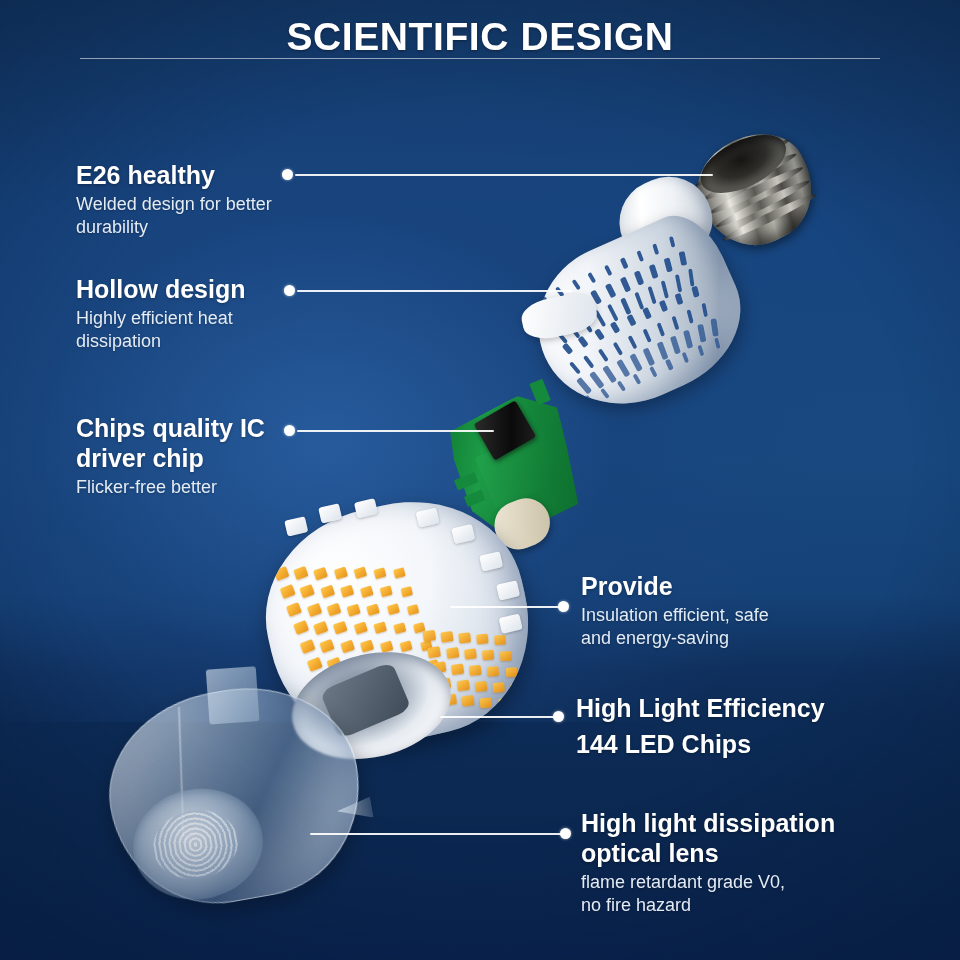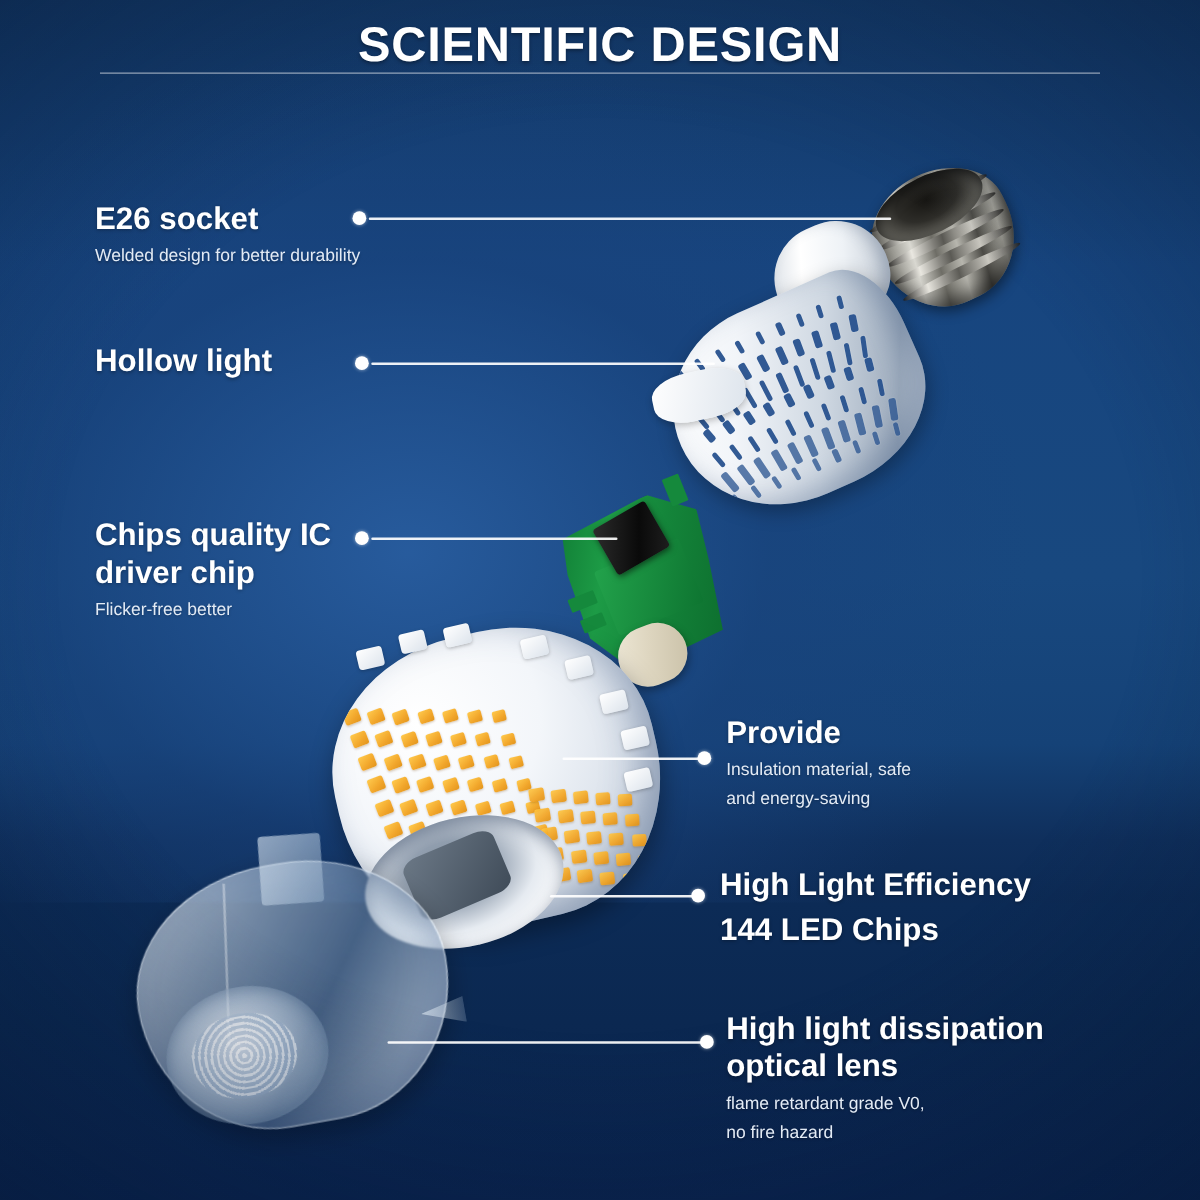--- a/index.html
+++ b/index.html
@@ -41,21 +41,21 @@
     font-size:19px;color:#f2f6fb;letter-spacing:0.1px;
   }
 
   
   .callout{position:absolute;}
   .c-head{
     color:#ffffff;font-size:25px;font-weight:bold;line-height:30px;
     text-shadow:0 1px 3px rgba(0,0,0,0.3);white-space:pre-line;
   }
   .c-sub{
-    color:#e3ebf5;font-size:14px;line-height:23px;margin-top:3px;
+    color:#e3ebf5;font-size:18px;line-height:23px;margin-top:3px;
     white-space:pre-line;text-shadow:0 1px 2px rgba(0,0,0,0.25);
   }
   .c-left .c-head,.c-left .c-sub{text-align:left;}
 
   
   .conn{position:absolute;height:2px;background:rgba(255,255,255,0.92);border-radius:1px;}
   .dot{
     position:absolute;width:11px;height:11px;border-radius:50%;
     background:#ffffff;box-shadow:0 0 3px rgba(255,255,255,0.6);
   }
@@ -437,37 +437,39 @@
   <div class="conn" style="left:450px;top:606px;width:115px;"></div>
   <div class="dot" style="left:558px;top:601px;"></div>
 
   <div class="conn" style="left:440px;top:716px;width:120px;"></div>
   <div class="dot" style="left:553px;top:711px;"></div>
 
   <div class="conn" style="left:310px;top:833px;width:257px;"></div>
   <div class="dot" style="left:560px;top:828px;"></div>
 
   <div class="callout c-left" style="left:76px;top:160px;width:230px;">
-    <div class="c-head">E26 socket</div>
+    <div class="c-head">E26 healthy</div>
     <div class="c-sub">Welded design for better durability</div>
   </div>
 
   <div class="callout c-left" style="left:76px;top:274px;width:230px;">
-    <div class="c-head">Hollow light</div>
+    <div class="c-head">Hollow design</div>
+    <div class="c-sub">Highly efficient heat
+dissipation</div>
   </div>
 
   <div class="callout c-left" style="left:76px;top:413px;width:220px;">
     <div class="c-head">Chips quality IC
 driver chip</div>
     <div class="c-sub">Flicker-free better</div>
   </div>
 
   <div class="callout" style="left:581px;top:571px;width:320px;">
     <div class="c-head">Provide</div>
-    <div class="c-sub">Insulation material, safe
+    <div class="c-sub">Insulation efficient, safe
 and energy-saving</div>
   </div>
 
   <div class="callout" style="left:576px;top:690px;width:330px;">
     <div class="c-head" style="line-height:36px;">High Light Efficiency
 144 LED Chips</div>
   </div>
 
   <div class="callout" style="left:581px;top:808px;width:340px;">
     <div class="c-head">High light dissipation

